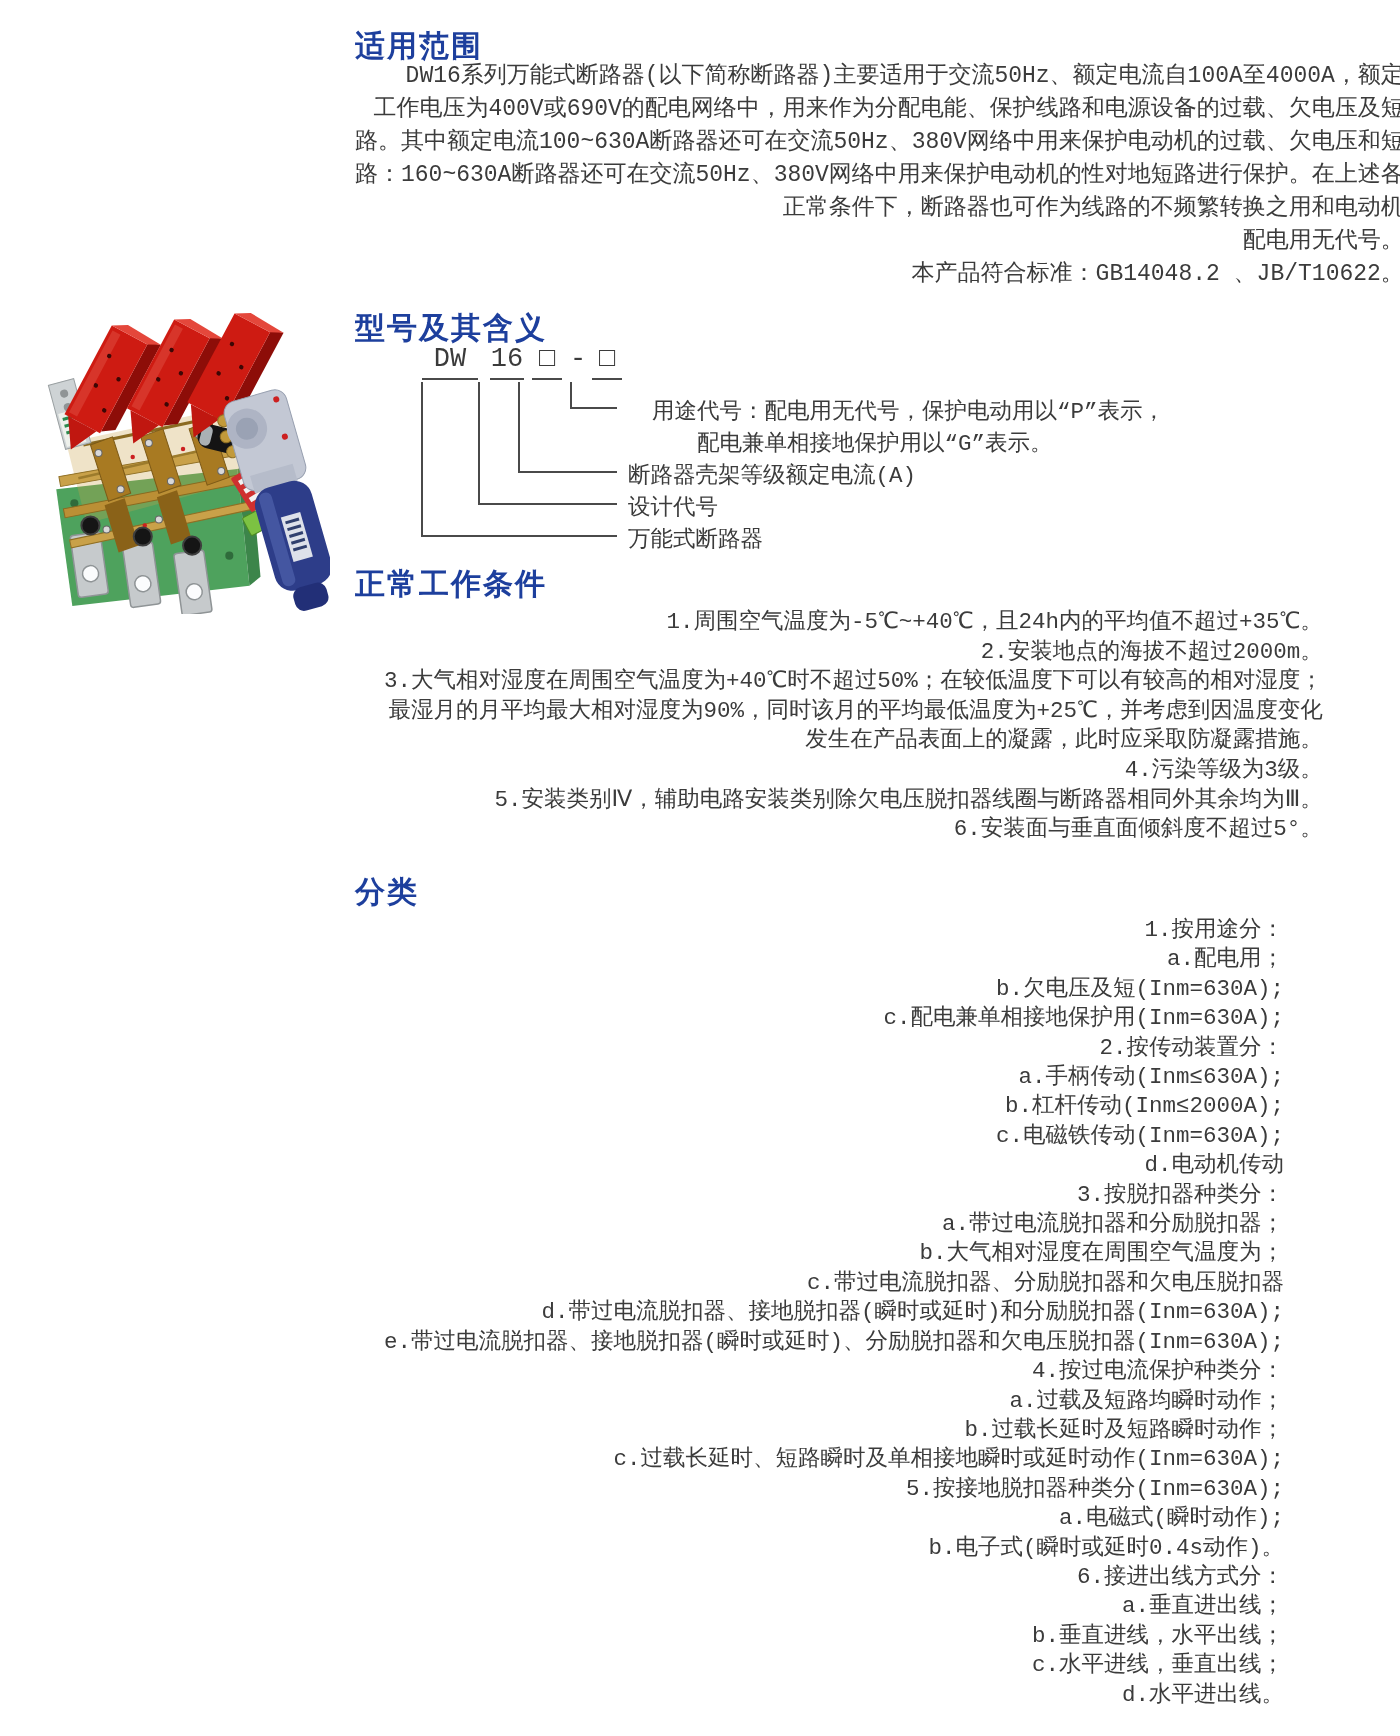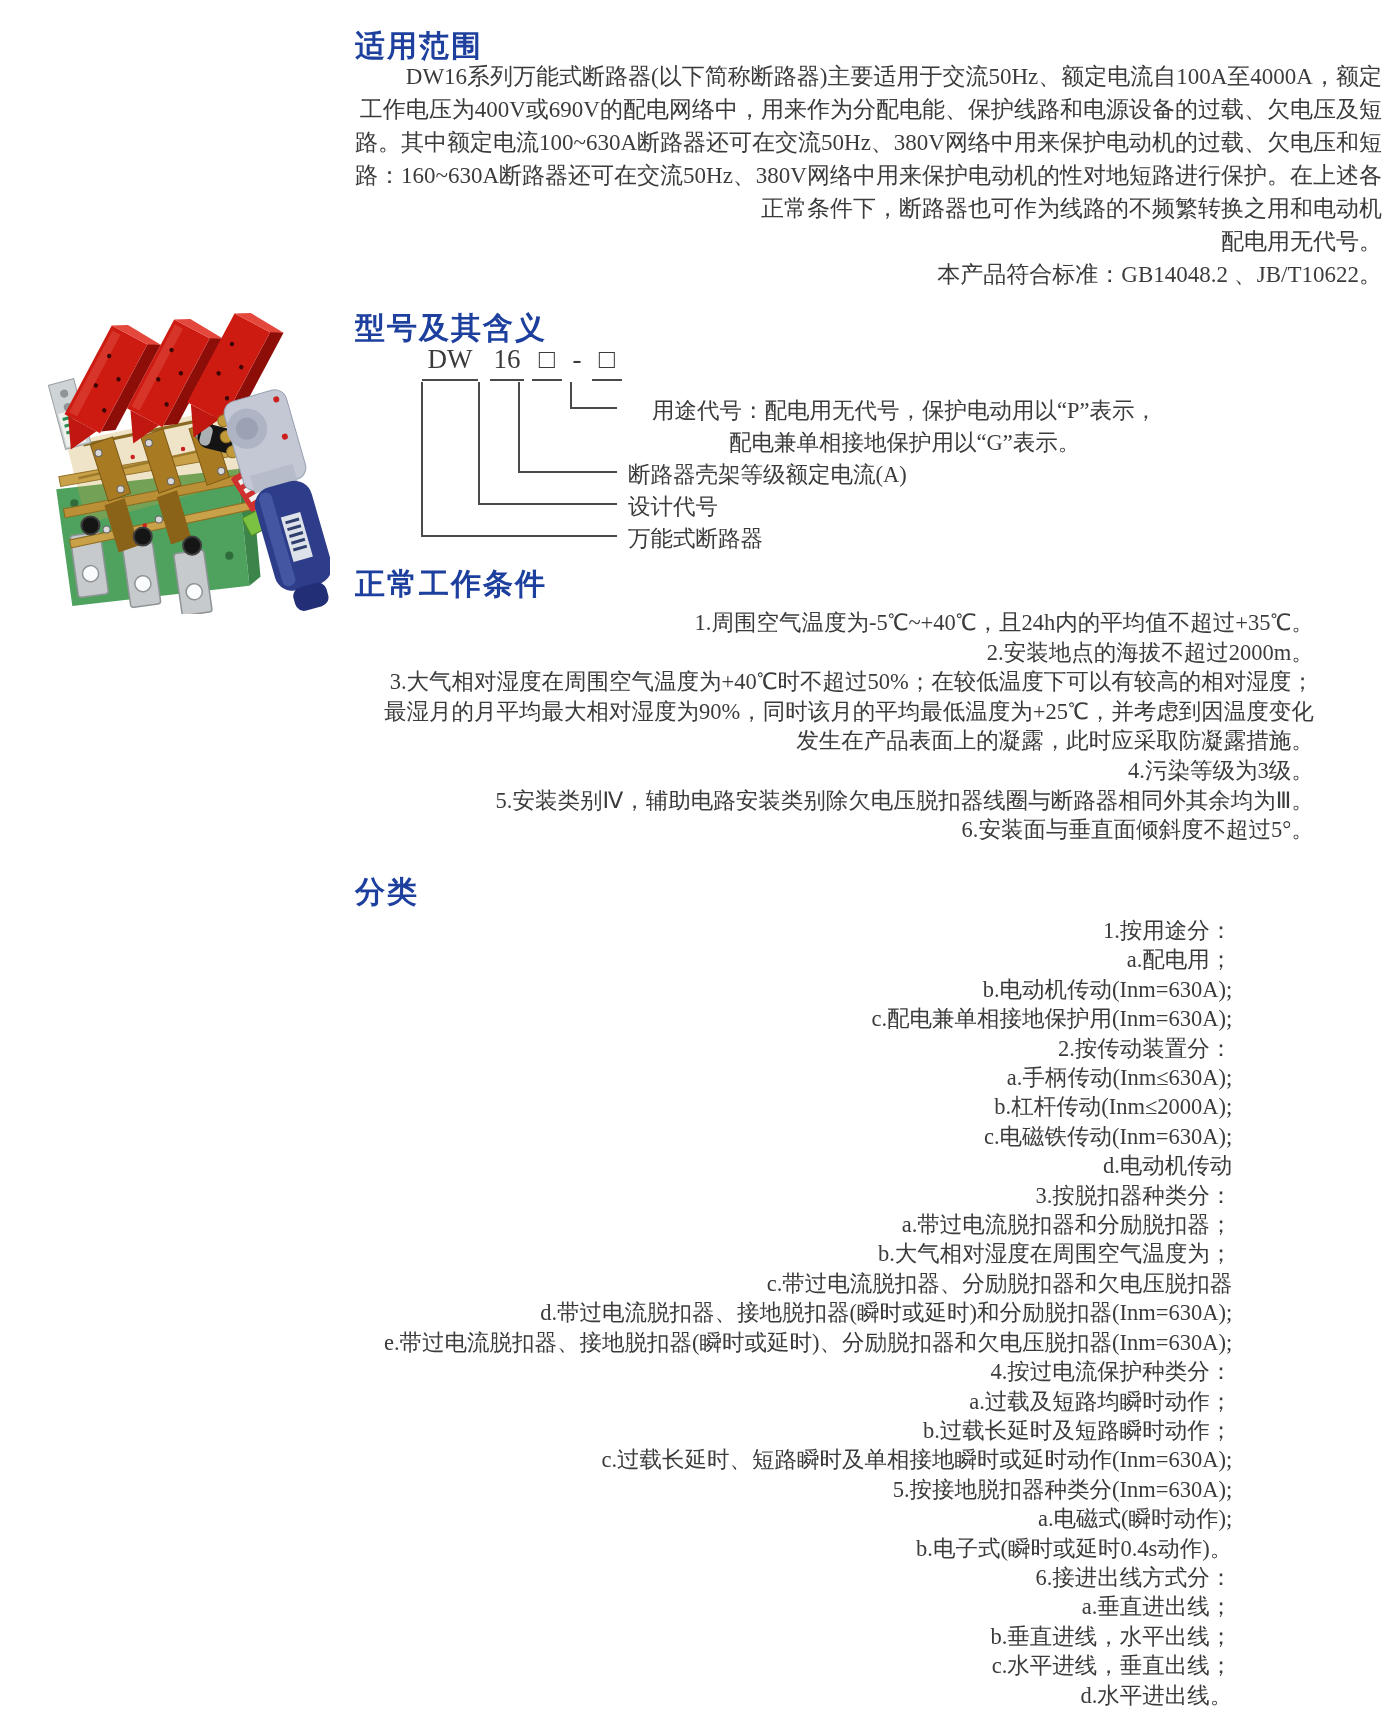--- a/index.html
+++ b/index.html
@@ -1,17 +1,17 @@
 <!DOCTYPE html>
 <html><head>
 <meta charset="utf-8">
 <style>
   html,body{margin:0;padding:0;background:#ffffff;}
   .page{position:relative;width:1400px;height:1736px;background:#ffffff;overflow:hidden;
-        font-family:Liberation Serif, serif;border-radius:18px;}
+        font-family:Liberation Mono, monospace;border-radius:18px;}
   .sec-title{position:absolute;margin:0;font-size:30px;font-weight:bold;color:#1d3f9d;letter-spacing:2px;}
   .txtblock{position:absolute;color:#3b3b3b;text-align:right;}
   .para .line{font-size:23px;line-height:33px;white-space:pre;}
   .list .line{font-size:22.5px;line-height:29.4px;white-space:pre;}
   .cond .line{line-height:29.6px;}
   
   .model-token{position:absolute;font-size:27px;color:#3b3b3b;text-align:center;
                border-bottom:2px solid #4a4a4a;padding-bottom:4px;margin-left:28px;}
   .model-token.nodash{border-bottom:none;}
   .callout{position:absolute;font-size:22.5px;color:#3b3b3b;white-space:pre;}
@@ -200,42 +200,42 @@
   <svg class="lines-svg" width="620" height="170" viewBox="0 0 620 170">
     <g fill="none" stroke="#4a4a4a" stroke-width="2">
       <path d="M216,0 L216,26 L262,26"></path>
       <path d="M164,0 L164,90 L262,90"></path>
       <path d="M124,0 L124,122 L262,122"></path>
       <path d="M67,0 L67,154 L262,154"></path>
     </g>
   </svg>
 
   <span class="callout" style="left:628px;top:395px;margin-left:24px;">用途代号：配电用无代号，保护电动用以“P”表示，</span>
-  <span class="callout" style="left:729px;top:427px;text-align:right;">配电兼单相接地保护用以“G”表示。</span>
+  <span class="callout" style="left:697px;top:427px;text-align:right;">配电兼单相接地保护用以“G”表示。</span>
   <span class="callout" style="left:628px;top:459px;">断路器壳架等级额定电流(A)</span>
   <span class="callout" style="left:628px;top:491px;">设计代号</span>
   <span class="callout" style="left:628px;top:523px;">万能式断路器</span>
 
   <h2 class="sec-title" style="left:355px;top:564px;">正常工作条件</h2>
   <div class="txtblock list cond" style="left:384px;top:608px;">
       <div class="line">1.周围空气温度为-5℃~+40℃，且24h内的平均值不超过+35℃。</div>
       <div class="line">2.安装地点的海拔不超过2000m。</div>
       <div class="line">3.大气相对湿度在周围空气温度为+40℃时不超过50%；在较低温度下可以有较高的相对湿度；</div>
       <div class="line">最湿月的月平均最大相对湿度为90%，同时该月的平均最低温度为+25℃，并考虑到因温度变化</div>
       <div class="line">发生在产品表面上的凝露，此时应采取防凝露措施。</div>
       <div class="line">4.污染等级为3级。</div>
       <div class="line">5.安装类别Ⅳ，辅助电路安装类别除欠电压脱扣器线圈与断路器相同外其余均为Ⅲ。</div>
       <div class="line">6.安装面与垂直面倾斜度不超过5°。</div>
     </div>
 
   <h2 class="sec-title" style="left:355px;top:872px;">分类</h2>
   <div class="txtblock list" style="left:384px;top:916px;">
       <div class="line">1.按用途分：</div>
       <div class="line">a.配电用；</div>
-      <div class="line">b.电动机传动(Inm=630A);</div>
+      <div class="line">b.欠电压及短(Inm=630A);</div>
       <div class="line">c.配电兼单相接地保护用(Inm=630A);</div>
       <div class="line">2.按传动装置分：</div>
       <div class="line">a.手柄传动(Inm≤630A);</div>
       <div class="line">b.杠杆传动(Inm≤2000A);</div>
       <div class="line">c.电磁铁传动(Inm=630A);</div>
       <div class="line">d.电动机传动</div>
       <div class="line">3.按脱扣器种类分：</div>
       <div class="line">a.带过电流脱扣器和分励脱扣器；</div>
       <div class="line">b.大气相对湿度在周围空气温度为；</div>
       <div class="line">c.带过电流脱扣器、分励脱扣器和欠电压脱扣器</div>

